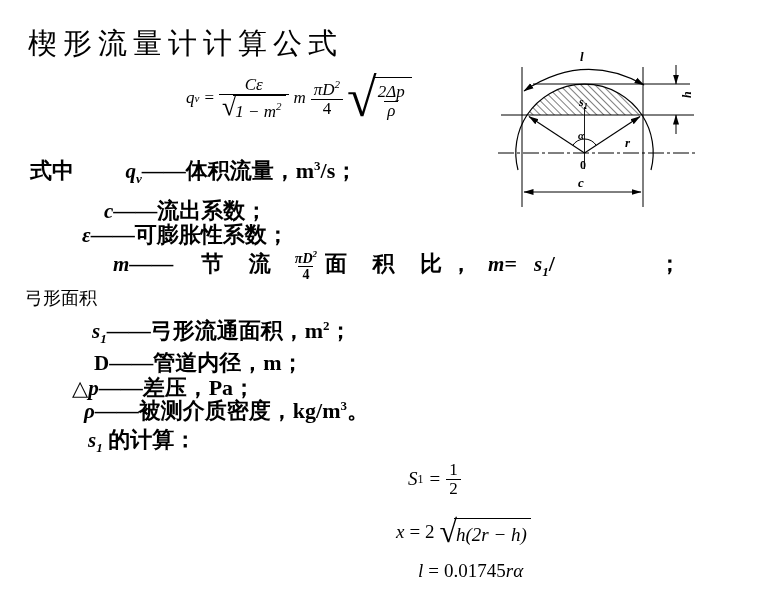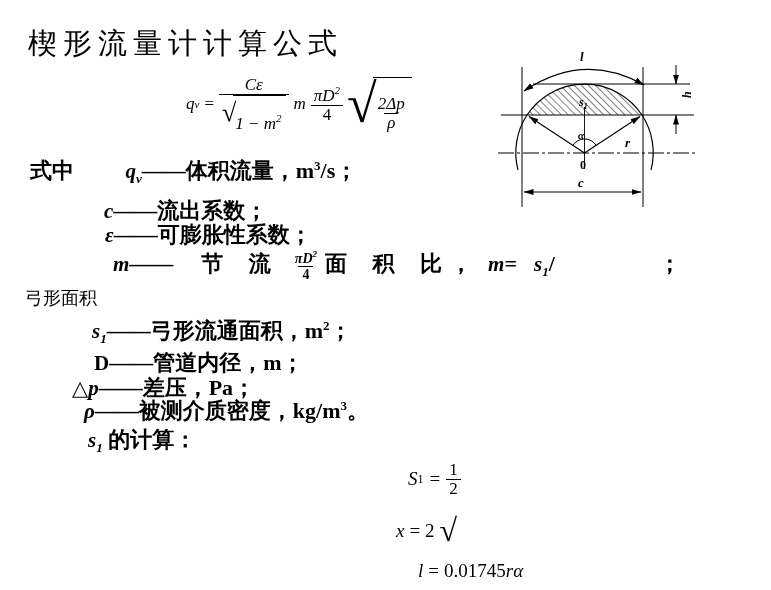--- a/index.html
+++ b/index.html
@@ -15,21 +15,21 @@
   
   #title{left:28px;top:24px;font-size:29px;letter-spacing:6px;white-space:nowrap;}
 
   
   .frac{display:inline-flex;flex-direction:column;align-items:center;vertical-align:middle;line-height:1.05;}
   .frac .den{border-top:1.4px solid #000;}
   .frac .num,.frac .den{padding:0 3px;text-align:center;}
 
   
   .rootrow{display:inline-flex;align-items:center;}
-  .ovl{border-top:1.4px solid #000;padding:17px 4px 0 2px;}
+  .ovl{border-top:1.4px solid #000;padding:5px 4px 0 2px;}
   .sqsym{font-style:normal;display:inline-block;margin-right:-3px;}
 
   
   #main-formula{left:186px;top:76px;font-size:17px;display:flex;align-items:center;white-space:nowrap;}
   #main-formula sub{font-size:11px;}
   #main-formula sup{font-size:11px;}
   #main-formula .gap{margin:0 5px;}
   #main-formula .sq1{font-size:26px;line-height:0.8;}
   #main-formula .bigsq{font-size:54px;line-height:0.75;font-weight:400;margin-left:4px;margin-right:-4px;}
 
@@ -133,21 +133,21 @@
 
 <div class="abs defline" style="left:30px;top:157px;">
   <span class="cjk">式中</span>
   <span class="sym" style="margin-left:46px;"><span>q</span><sub>v</sub></span><span>——</span><span class="cjk">体积流量，</span><span class="unit"><span>m</span><sup>3</sup><span>/s</span></span><span>；</span>
 </div>
 
 <div class="abs defline" style="left:104px;top:197px;">
   <span class="sym">c</span><span>——</span><span class="cjk">流出系数</span><span>；</span>
 </div>
 
-<div class="abs defline" style="left:105px;top:221px;">
+<div class="abs defline" style="left:82px;top:221px;">
   <span class="sym">ε</span><span>——</span><span class="cjk">可膨胀性系数</span><span>；</span>
 </div>
 
 <div class="abs defline" style="left:113px;top:250px;">
   <span class="sym">m</span><span>——</span><span class="cjk sp" style="margin-left:28px;">节 流</span><span class="smallfrac" style="margin-left:24px;">
       <span class="num it"><span>πD</span><sup>2</sup></span>
       <span class="den">4</span>
     </span><span class="cjk sp" style="margin-left:8px;">面 积 比</span><span class="cjk" style="margin-left:8px;">，</span><span class="sym" style="margin-left:16px;">m</span><span>=</span><span class="sym" style="margin-left:17px;"><span>s</span><sub>1</sub></span><span>/</span><span style="margin-left:104px;">；</span>
 </div>
 
@@ -180,20 +180,21 @@
   <span class="frac" style="font-size:17px;">
     <span class="num">1</span>
     <span class="den">2</span>
   </span>
 </div>
 
 <div class="abs botformula" style="left:396px;top:518px;">
   <span class="it">x</span>
   <span style="margin:0 5px;">= 2</span>
   <span class="sq">√</span>
+  <span class="ovl it">h(2r − h)</span>
 </div>
 
 <div class="abs botformula" style="left:418px;top:560px;">
   <span class="it">l</span>
   <span style="margin:0 5px;">=</span>
   <span>0.01745</span>
   <span class="it">rα</span>
 </div>
 
 </body></html>

